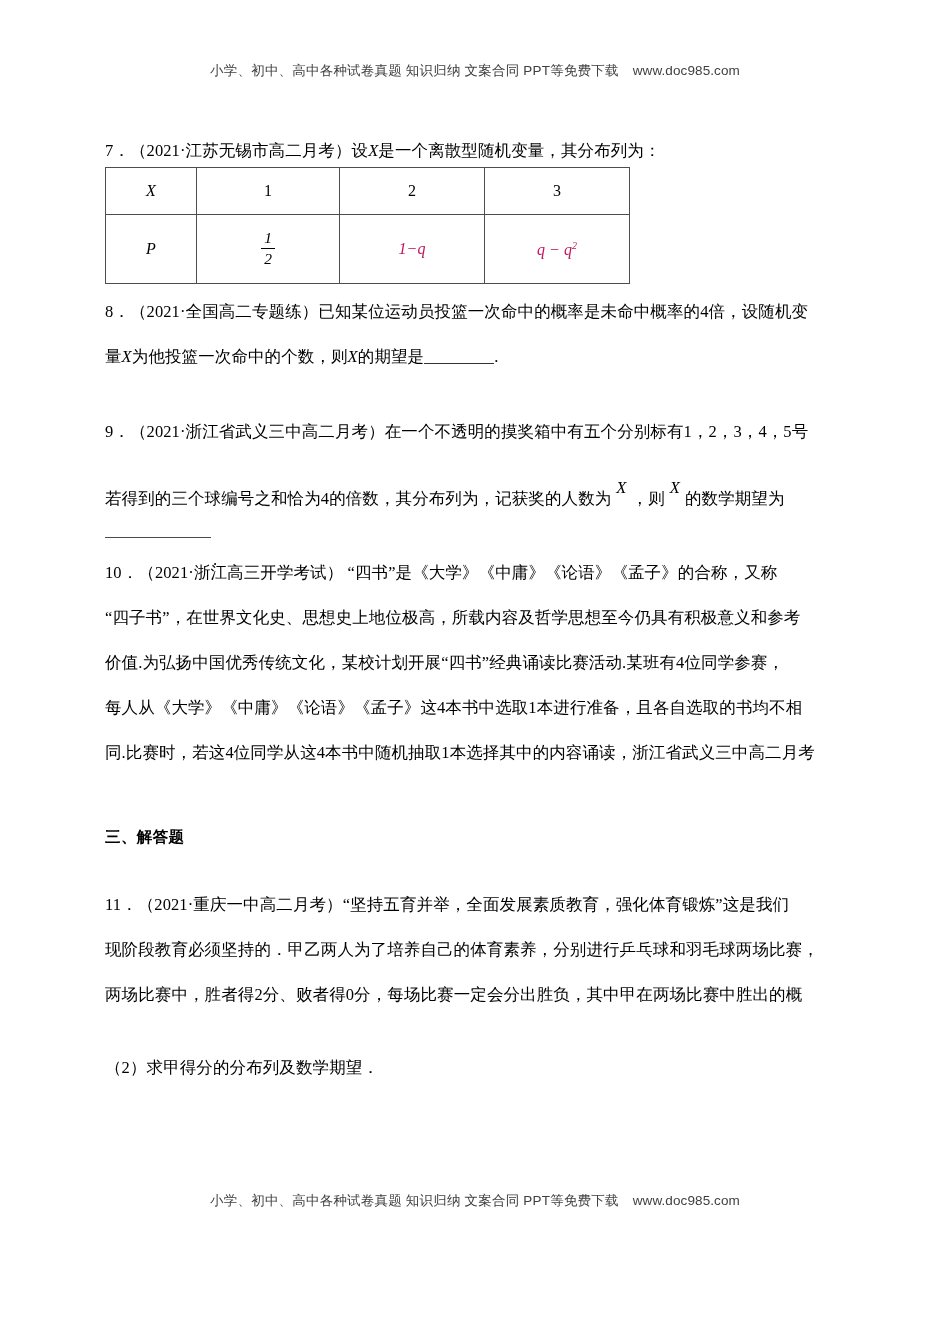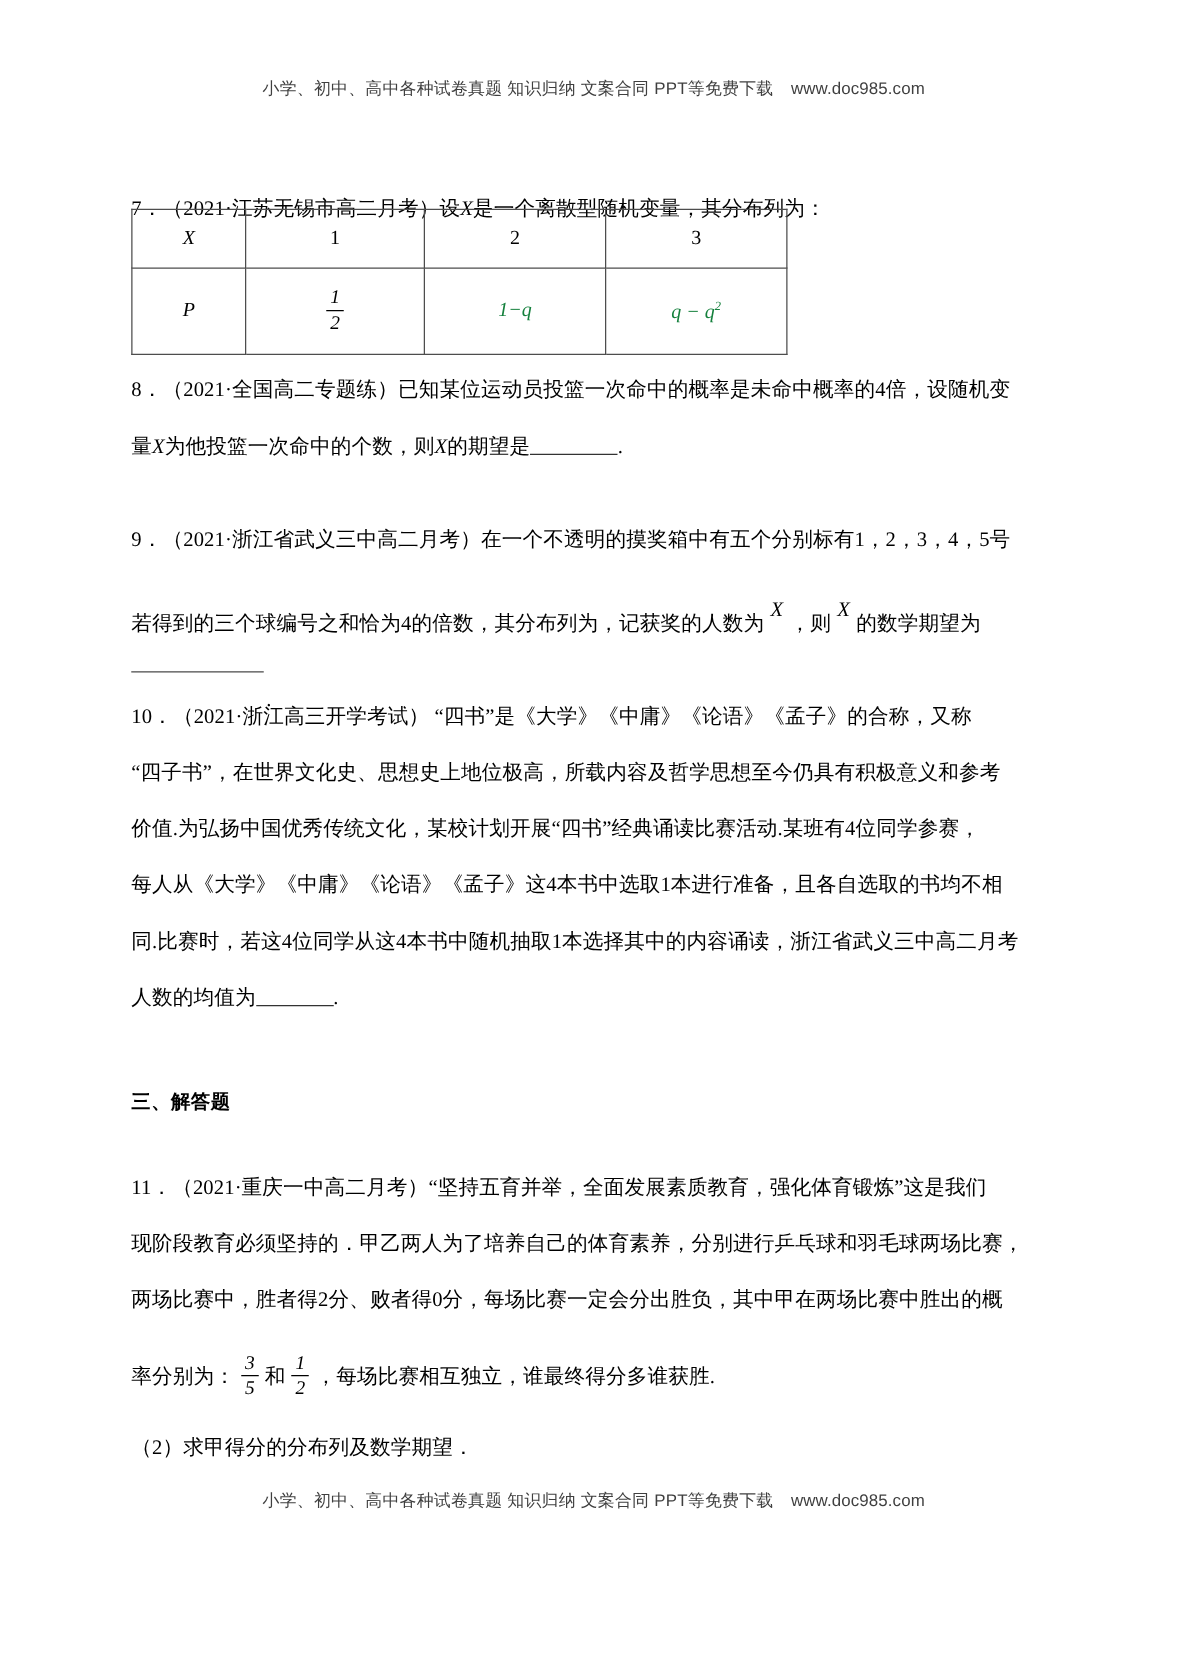--- a/index.html
+++ b/index.html
@@ -149,21 +149,21 @@
   table.dist tr.row-prob td { height: 66px; }
   table.dist td.c0 { width: 88px; }
   table.dist td.c1 { width: 140px; }
   table.dist td.c2 { width: 142px; }
   table.dist td.c3 { width: 142px; }
   .cell-ital { font-style: italic; }
   .expr {
     font-style: italic;
     font-family: "Liberation Serif", serif;
     font-size: 16px;
-    color: #15803d;
+    color: #be185d;
   }
   .expr sup { font-size: 10px; vertical-align: super; }
 
   
   .section-head {
     font-family: "Liberation Sans", "DejaVu Sans", sans-serif;
     font-weight: bold;
     font-size: 15.5px;
     line-height: 34px;
     letter-spacing: 0.4px;
@@ -176,21 +176,21 @@
 </style>
 </head>
 <body>
 
 <div class="page">
 
   <div class="running-head" id="page-header">
     <span>小学、初中、高中各种试卷真题 知识归纳 文案合同 PPT等免费下载</span><span class="url">www.doc985.com</span>
   </div>
 
-  <div class="body-flow" style="top:144px;">
+  <div class="body-flow" style="top:128px;">
     <p class="q">
       <span class="qnum">7．</span><span class="src">（2021·江苏无锡市高二月考）</span><span>设</span><span class="ital">X</span><span>是一个离散型随机变量，其分布列为：</span>
     </p>
   </div>
 
   <div class="dist-table-wrap">
     <table class="dist">
       <tbody>
           <tr class="row-head">
         <td class="c0 cell-ital">X</td>
@@ -258,45 +258,39 @@
     </p>
     <p class="q">
       <span>价值.为弘扬中国优秀传统文化，某校计划开展“四书”经典诵读比赛活动.某班有4位同学参赛，</span>
     </p>
     <p class="q">
       <span>每人从《大学》《中庸》《论语》《孟子》这4本书中选取1本进行准备，且各自选取的书均不相</span>
     </p>
     <p class="q">
       <span>同.比赛时，若这4位同学从这4本书中随机抽取1本选择其中的内容诵读，浙江省武义三中高二月考</span>
     </p>
-    <p class="q">
-      <span>人数的均值为</span><span class="blank w-sm"></span><span>.</span>
-    </p>
 
     <div class="spacer-16"></div>
 
     <p class="section-head">三、解答题</p>
 
     <div class="spacer-12"></div>
 
     <p class="q">
       <span class="qnum">11．</span><span class="src">（2021·重庆一中高二月考）</span><span>“坚持五育并举，全面发展素质教育，强化体育锻炼”这是我们</span>
     </p>
     <p class="q">
       <span>现阶段教育必须坚持的．甲乙两人为了培养自己的体育素养，分别进行乒乓球和羽毛球两场比赛，</span>
     </p>
     <p class="q">
       <span>两场比赛中，胜者得2分、败者得0分，每场比赛一定会分出胜负，其中甲在两场比赛中胜出的概</span>
     </p>
 
     <div class="spacer-16"></div>
 
-    <p class="q">
-      <span>率分别为：</span><span class="frac"><span class="num">3</span><span class="den">5</span></span><span>和</span><span class="frac"><span class="num">1</span><span class="den">2</span></span><span>，每场比赛相互独立，谁最终得分多谁获胜.</span>
-    </p>
 
     <div class="spacer-12"></div>
 
     <p class="q sub-q">（2）求甲得分的分布列及数学期望．</p>
 
     <div class="spacer-44"></div>
 
   </div>
 
   <div class="running-head" id="page-footer">

